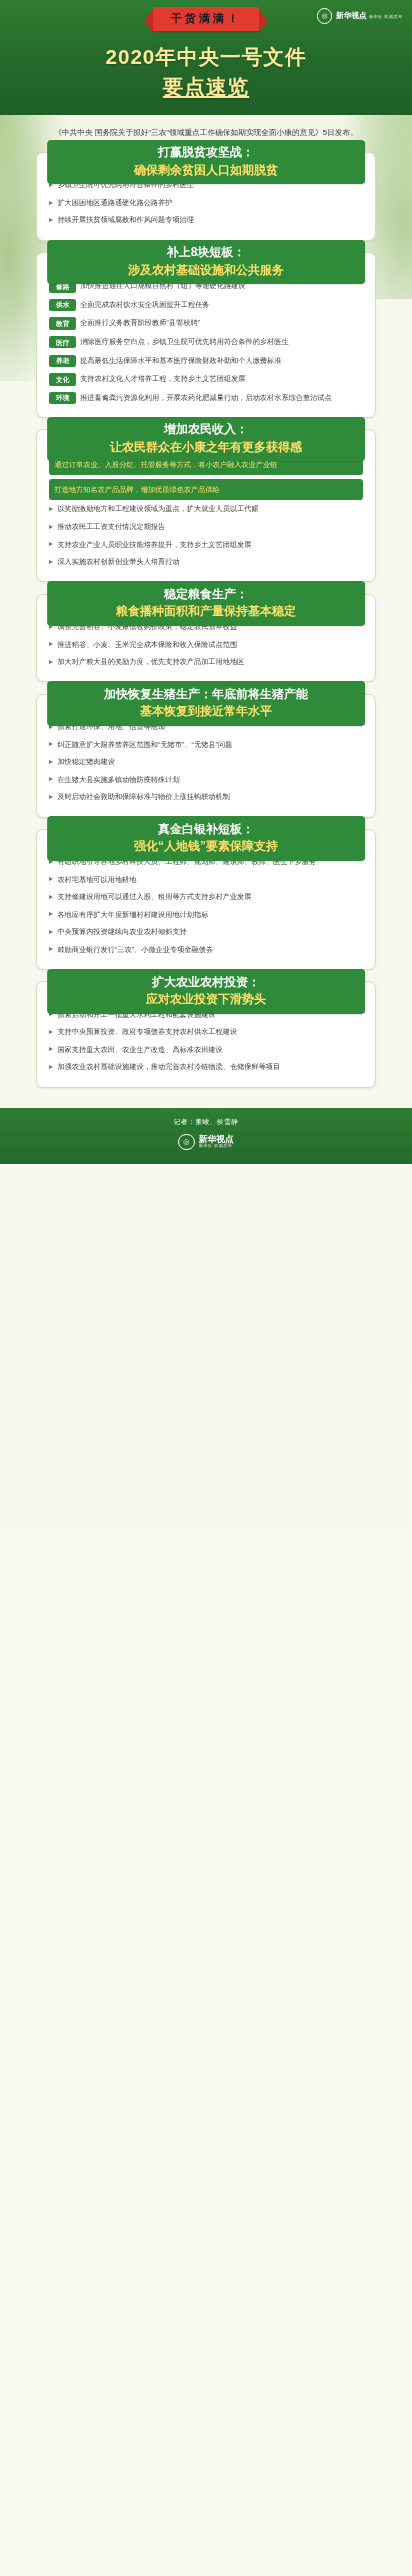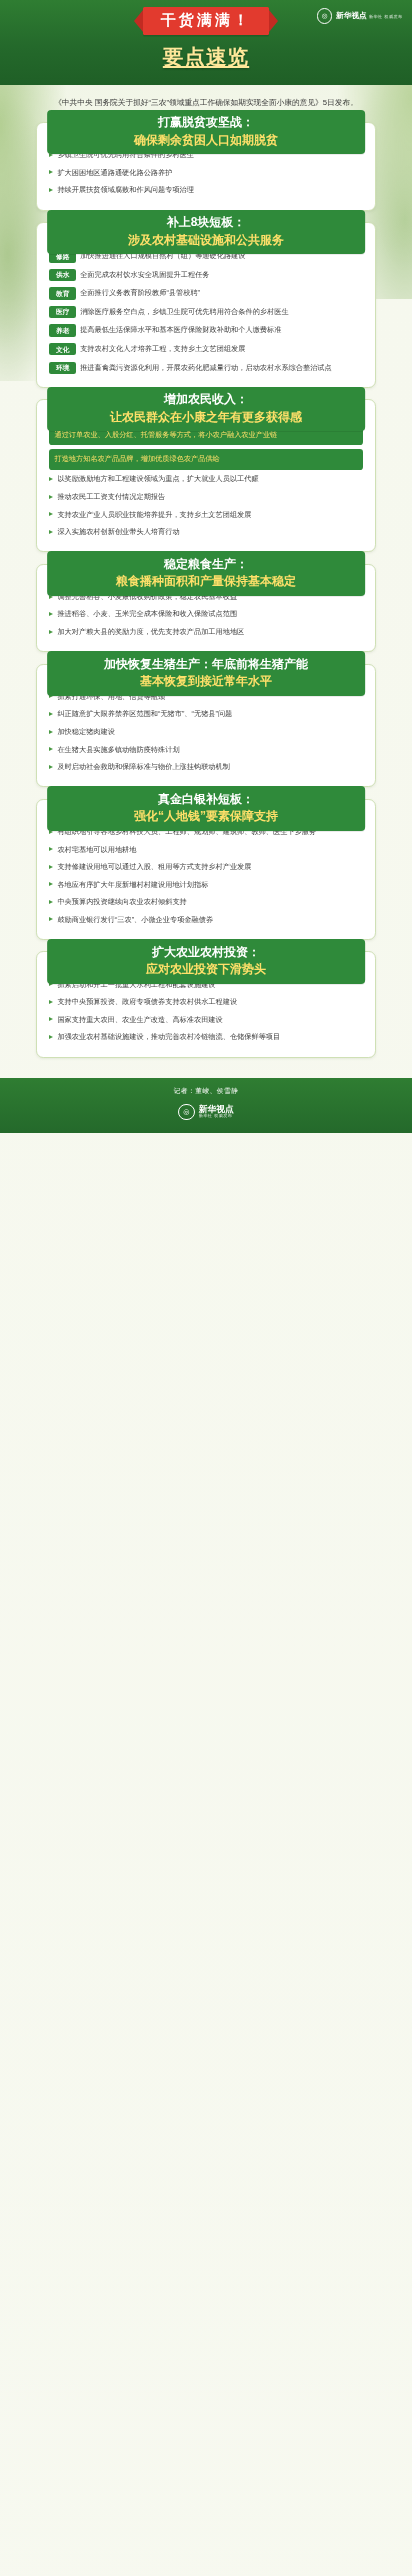--- a/index.html
+++ b/index.html
@@ -38,22 +38,22 @@
   }
   .ribbon-wrap{
     position:relative;
     text-align:center;
     padding-top:7.2px;
     height:31px;
   }
   .ribbon{
     display:inline-block;
     background:#e23a2e;
-    color:#ffffff;
-    font-size:15px;
+    color:#0f172a;
+    font-size:11px;
     font-weight:bold;
     letter-spacing:3.1px;
     padding:4.1px 17.5px 5.2px 17.5px;
     border-radius:1.5px;
     box-shadow:0 1.5px 0 rgba(0,0,0,.15);
     position:relative;
   }
   .ribbon:before,.ribbon:after{
     content:"";
     position:absolute;
@@ -222,20 +222,21 @@
       <span class="ribbon">干货满满！</span>
       <div class="logo-badge">
         <span class="lg-ic">◎</span>
         <span class="lg-txt">
           <span>新华视点</span>
           <span class="lg-sub">新华社 权威发布</span>
         </span>
       </div>
     </div>
     <div class="banner-title">
+      <span>2020年中央一号文件</span>
       <span class="ln2">要点速览</span>
     </div>
   </div>
 
   <div class="intro">《中共中央 国务院关于抓好“三农”领域重点工作确保如期实现全面小康的意见》5日发布。</div>
 
   <div id="sections-root">
       <div class="section">
         <div class="sec-head sec-head-2line"><span>打赢脱贫攻坚战：</span><br><span class="hl">确保剩余贫困人口如期脱贫</span></div>
         <div class="items">

